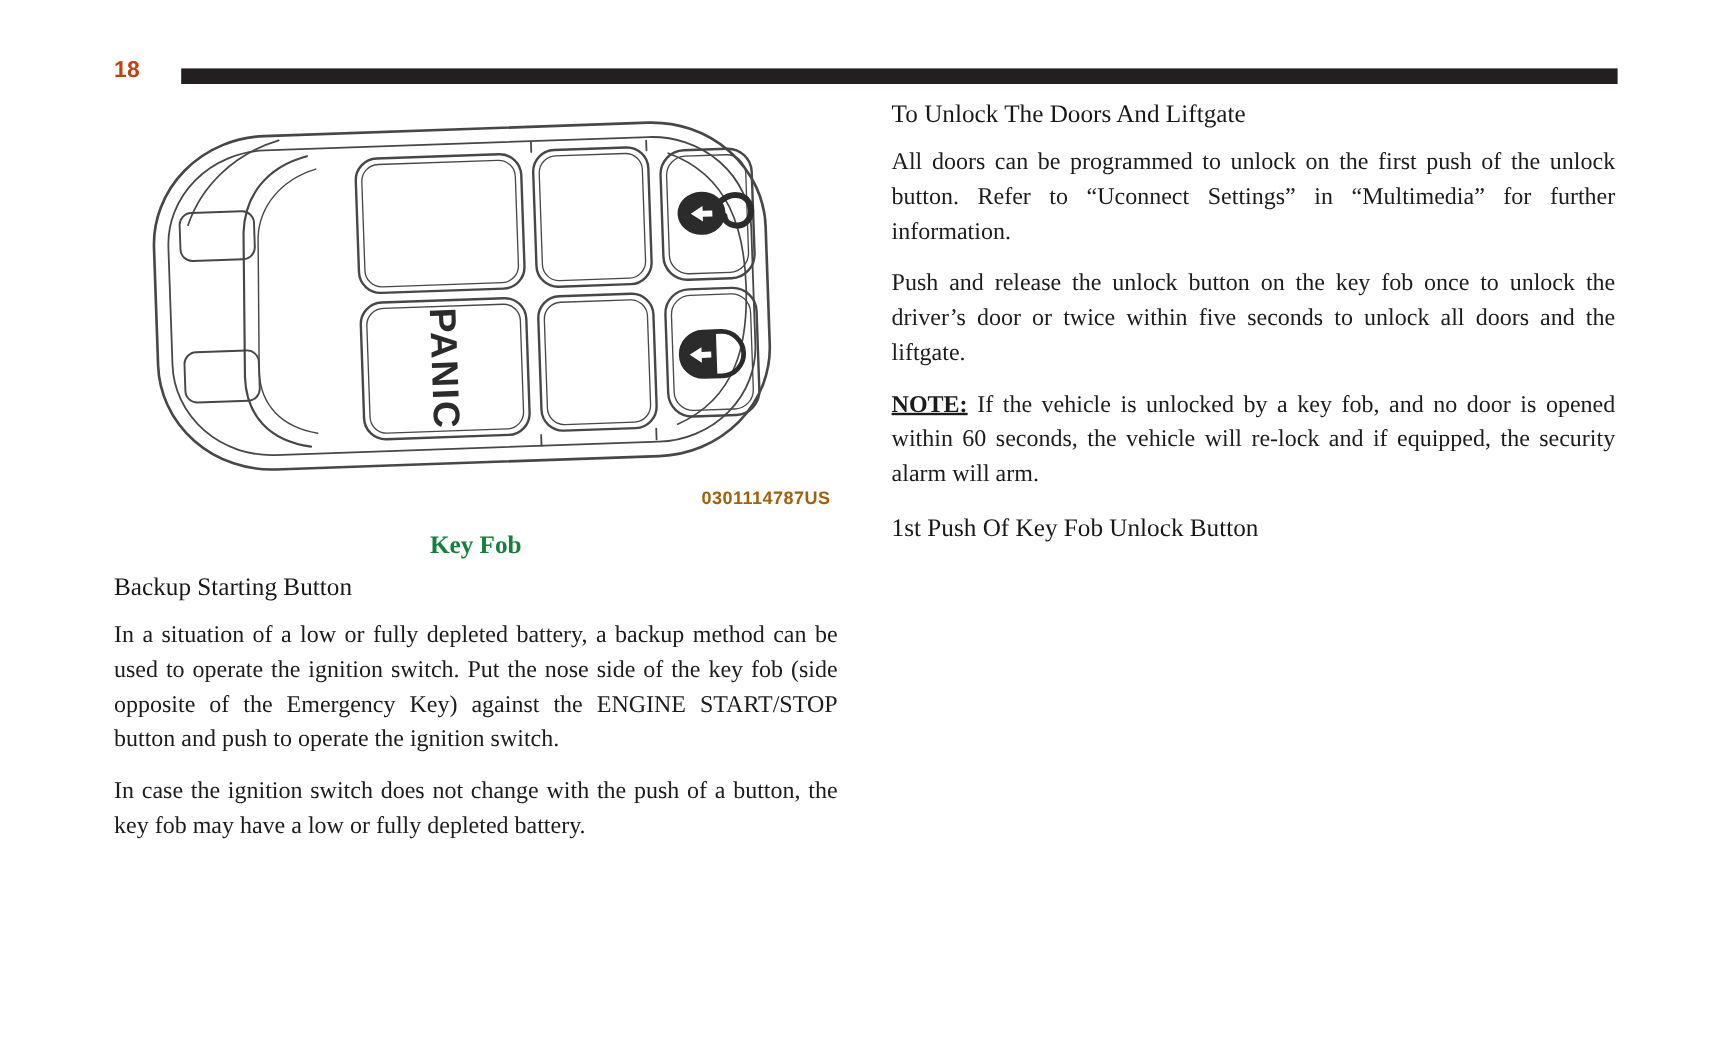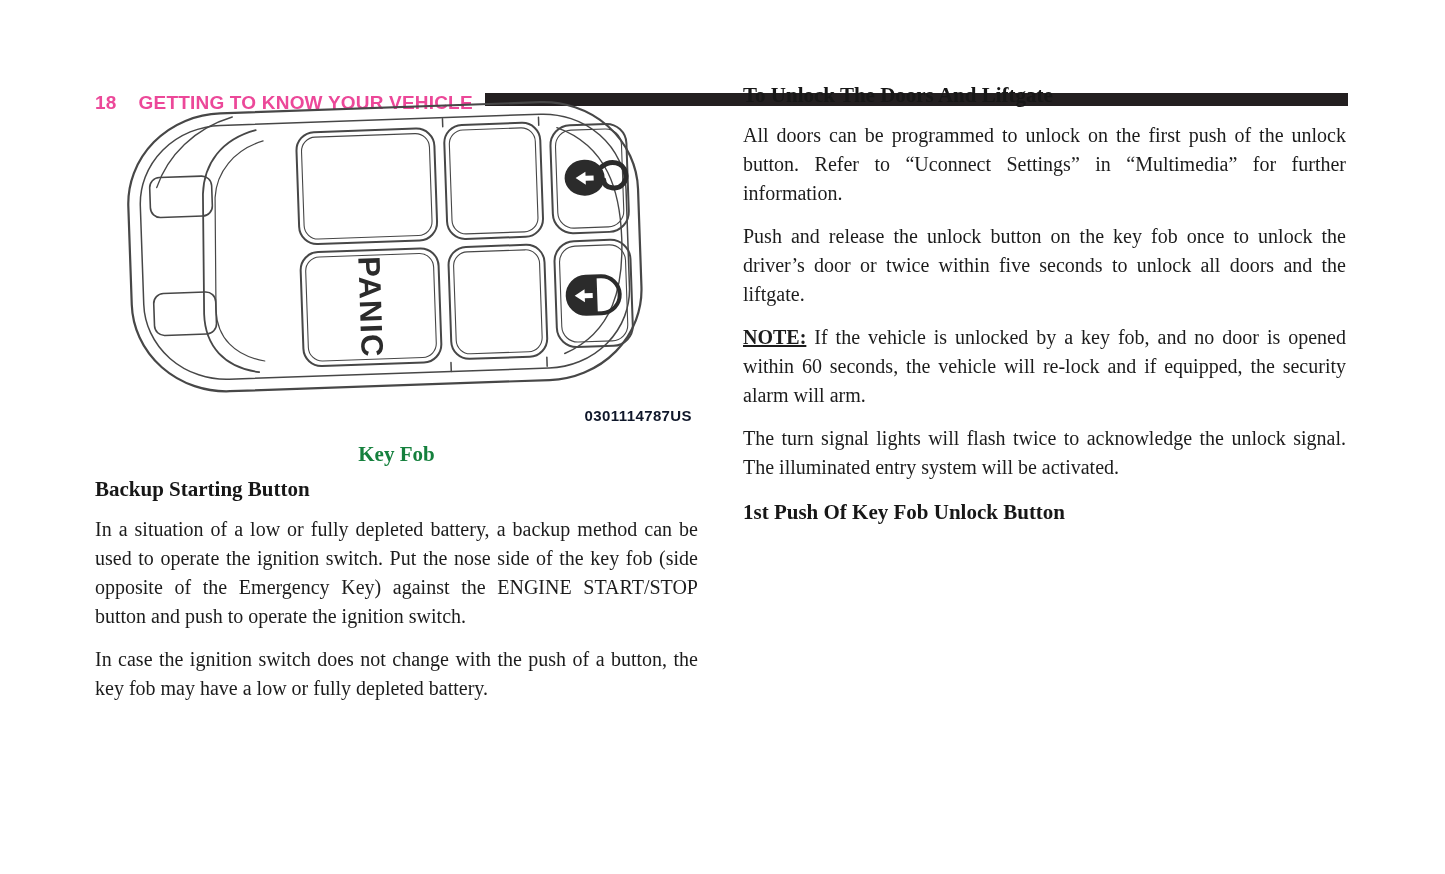--- a/index.html
+++ b/index.html
@@ -8,68 +8,66 @@
     background: #ffffff;
     font-family: "Liberation Serif", serif;
     color: #1c1c1c;
     position: relative;
     overflow: hidden;
   }
 
   
   .page-header {
     position: absolute; left: 95px; top: 48px; width: 1253px;
-    display: flex; align-items: flex-start;
+    display: flex; align-items: flex-end;
     font-family: "Liberation Sans", sans-serif;
-    font-weight: bold; font-size: 19px; color: #ec4899;
+    font-weight: bold; font-size: 19px; color: #c2410c;
     letter-spacing: 0.2px;
-    margin-top: 44px;
   }
   .page-header .page-num { margin-right: 22px; }
   .page-header .bar {
     flex: 1; height: 13px; background: #231f20; margin-left: 12px; margin-top: 1px;
   }
 
   
   .col { position: absolute; width: 603px; }
   .col-left  { left: 95px;  top: 88px; }
   .col-right { left: 743px; top: 82px; }
 
   p.body {
     font-size: 20px; line-height: 29px;
     text-align: justify; margin: 0 0 14px 0;
   }
   h2.sec {
-    font-size: 21px; line-height: 26px; font-weight: bold;
+    font-size: 21px; line-height: 26px; font-weight: normal;
     margin: 0 0 13px 0; color: #171717;
   }
   h2.sec2 { margin-top: 17px; }
   .note-label { font-weight: bold; margin-right: 8px; text-decoration: underline; }
 
   
   .figure { position: relative; width: 603px; height: 340px; margin-bottom: 2px; }
   .figure svg { position: absolute; left: 0; top: 0; }
   .figure-code {
     position: absolute; right: 6px; bottom: 4px;
     font-family: "Liberation Sans", sans-serif;
     font-weight: bold; font-size: 15px; letter-spacing: 0.4px;
-    color: #0f172a;
+    color: #a16207;
     margin-left: 40px;
   }
   .caption {
     text-align: center; font-weight: bold; font-size: 21px;
     margin: 14px 0 9px 0; color: #15803d;
   }
 </style>
 </head>
 <body>
 
 <div class="page-header">
   <span class="page-num">18</span>
-  <span>GETTING TO KNOW YOUR VEHICLE</span>
   <span class="bar"></span>
 </div>
 
 <div class="col col-left">
 
   <div class="figure">
     <svg width="603" height="322" viewBox="0 0 603 322">
       <g transform="rotate(-2 282 162)" fill="none" stroke="#474747" stroke-linecap="round" stroke-linejoin="round">
 
         <rect x="35" y="20" width="510" height="278" rx="95" ry="90" stroke-width="2.2"></rect>
@@ -134,15 +132,14 @@
   <h2 class="sec">Backup Starting Button</h2>
   <p class="body">In a situation of a low or fully depleted battery, a backup method can be used to operate the ignition switch. Put the nose side of the key fob (side opposite of the Emergency Key) against the ENGINE START/STOP button and push to operate the ignition switch.</p>
   <p class="body">In case the ignition switch does not change with the push of a button, the key fob may have a low or fully depleted battery.</p>
 </div>
 
 <div class="col col-right">
   <h2 class="sec">To Unlock The Doors And Liftgate</h2>
   <p class="body">All doors can be programmed to unlock on the first push of the unlock button. Refer to “Uconnect Settings” in “Multimedia” for further information.</p>
   <p class="body">Push and release the unlock button on the key fob once to unlock the driver’s door or twice within five seconds to unlock all doors and the liftgate.</p>
   <p class="body"><span class="note-label">NOTE:</span><span>If the vehicle is unlocked by a key fob, and no door is opened within 60 seconds, the vehicle will re-lock and if equipped, the security alarm will arm.</span></p>
-  <p class="body">The turn signal lights will flash twice to acknowledge the unlock signal. The illuminated entry system will be activated.</p>
   <h2 class="sec sec2">1st Push Of Key Fob Unlock Button</h2>
 </div>
 
 </body></html>

